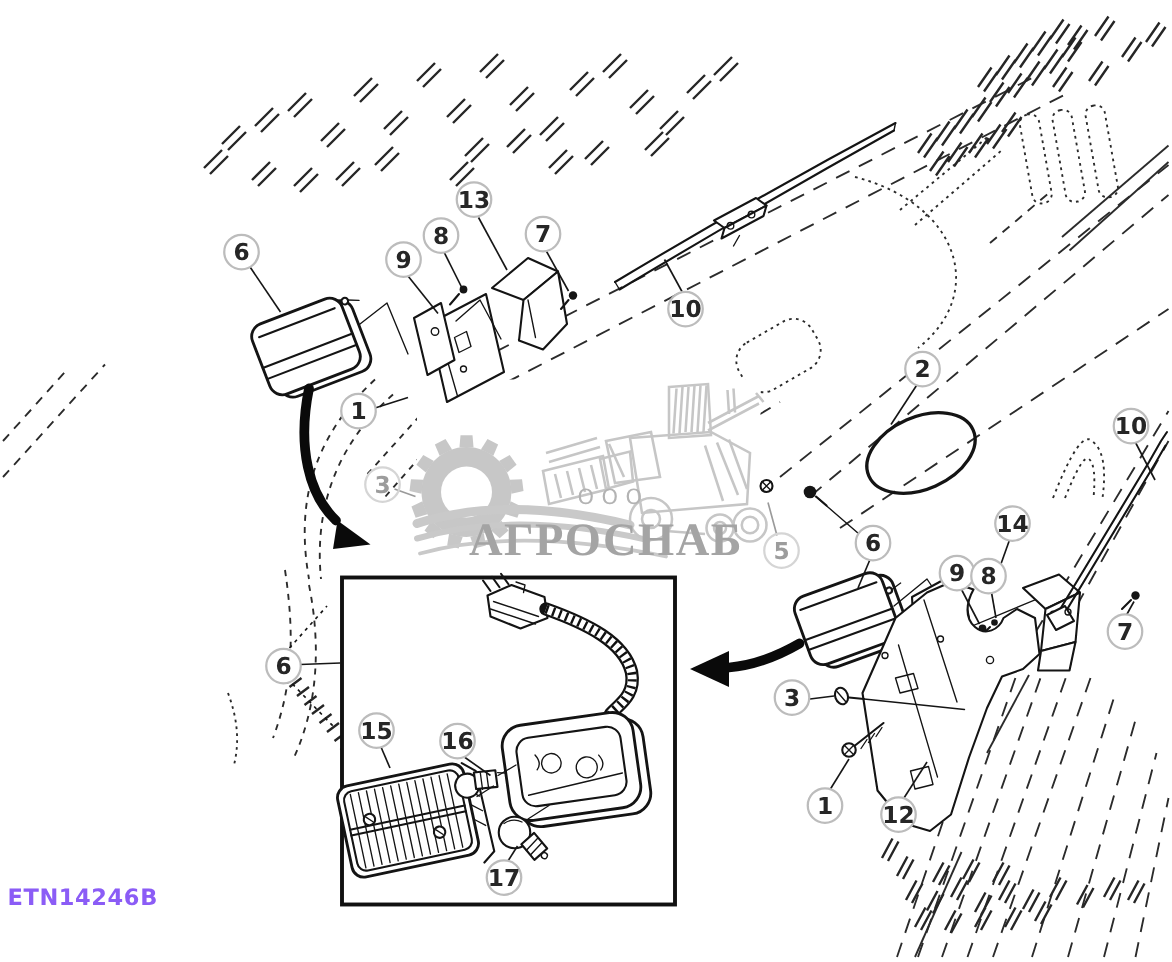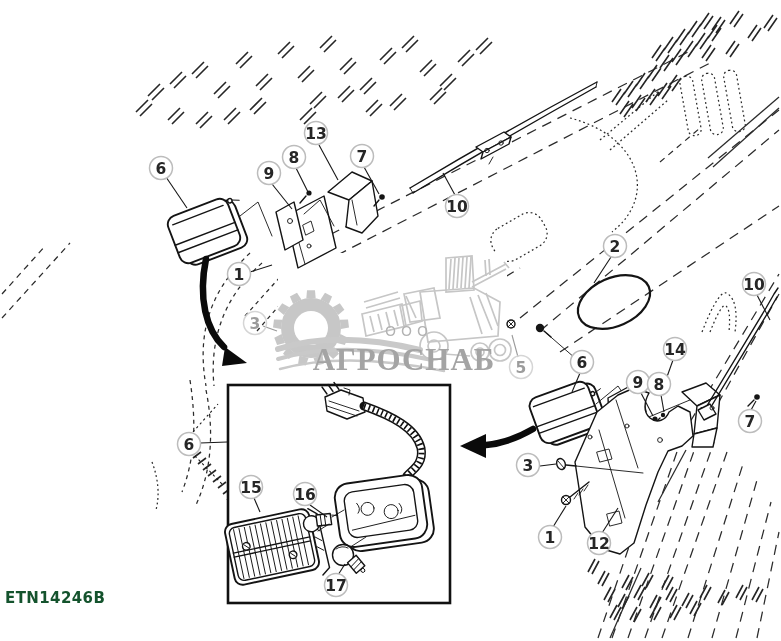--- a/index.html
+++ b/index.html
@@ -35,21 +35,21 @@
   
   .co-ring{fill:#fff;stroke:#bcbcbc;stroke-width:1.5}
   .co-ring.muted{stroke:#d5d5d5;fill:none}
   .co-num{font:700 15.5px "DejaVu Sans",sans-serif;fill:#262626;text-anchor:middle}
   .co-num.muted{fill:#9c9c9c}
   
   .cbl-out{fill:none;stroke:#111;stroke-width:9;stroke-linecap:round}
   .cbl-in{fill:none;stroke:#fff;stroke-width:6}
   .cbl-rib{fill:none;stroke:#111;stroke-width:6;stroke-dasharray:1.6 3}
   .etn{position:absolute;left:5px;top:589px;font:700 15px "DejaVu Sans",sans-serif;
-       color:#14532d;letter-spacing:.4px}
+       color:#8b5cf6;letter-spacing:.4px}
 </style>
 </head>
 <body>
 
 <div class="canvas">
 <svg width="781" height="641" viewBox="0 0 781 641">
 
   <g>
     <path class="ph d1" d="M300,250 L688,52"></path>
     <path class="ph d1" d="M322,263 L712,62"></path>

